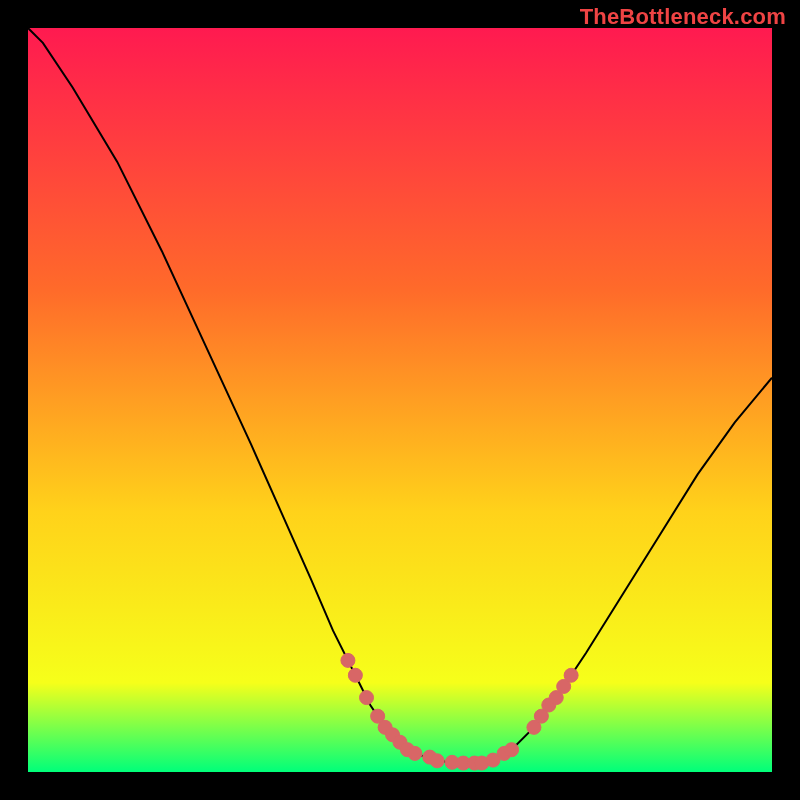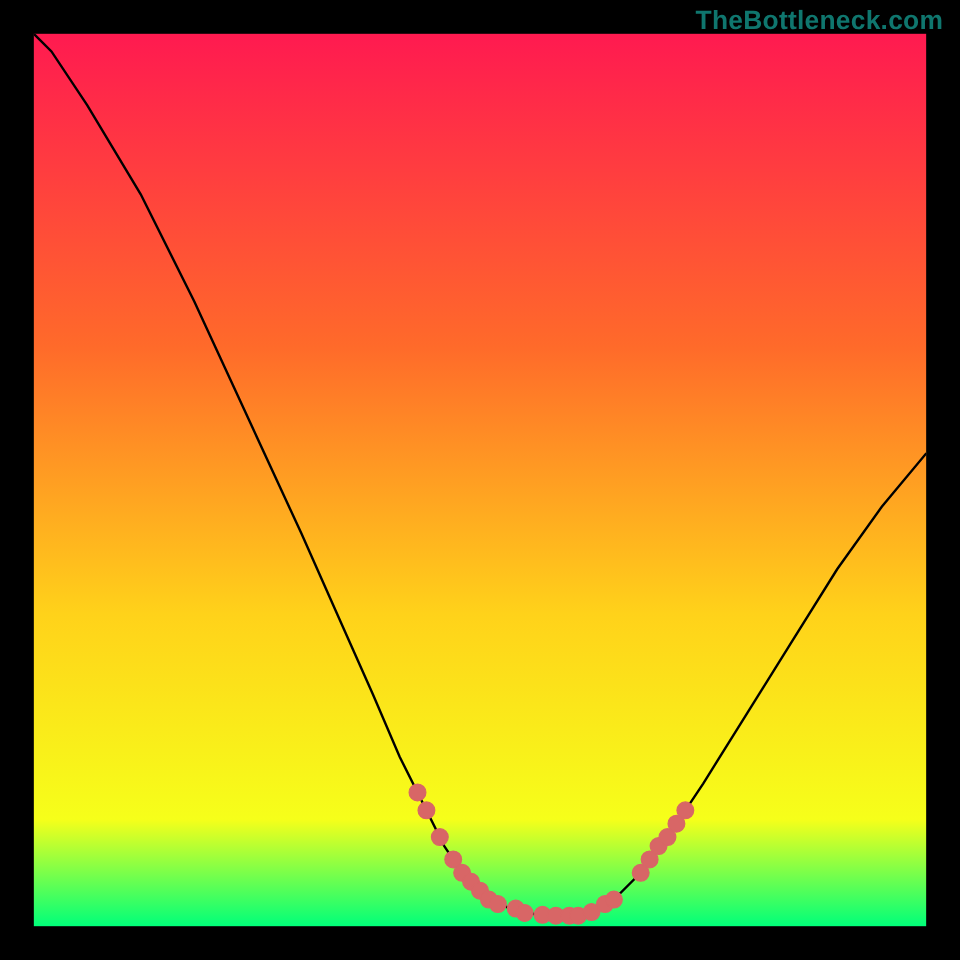--- a/index.html
+++ b/index.html
@@ -13,21 +13,21 @@
   }
   .container {
     position: relative;
     width: 800px;
     height: 800px;
   }
   .watermark {
     position: absolute;
     top: 4px;
     right: 14px;
-    color: #0f766e;
+    color: #ef4444;
     font-size: 22px;
     font-weight: 600;
     letter-spacing: 0.2px;
     z-index: 5;
   }
   .plot {
     position: absolute;
     left: 28px;
     top: 28px;
     width: 744px;

